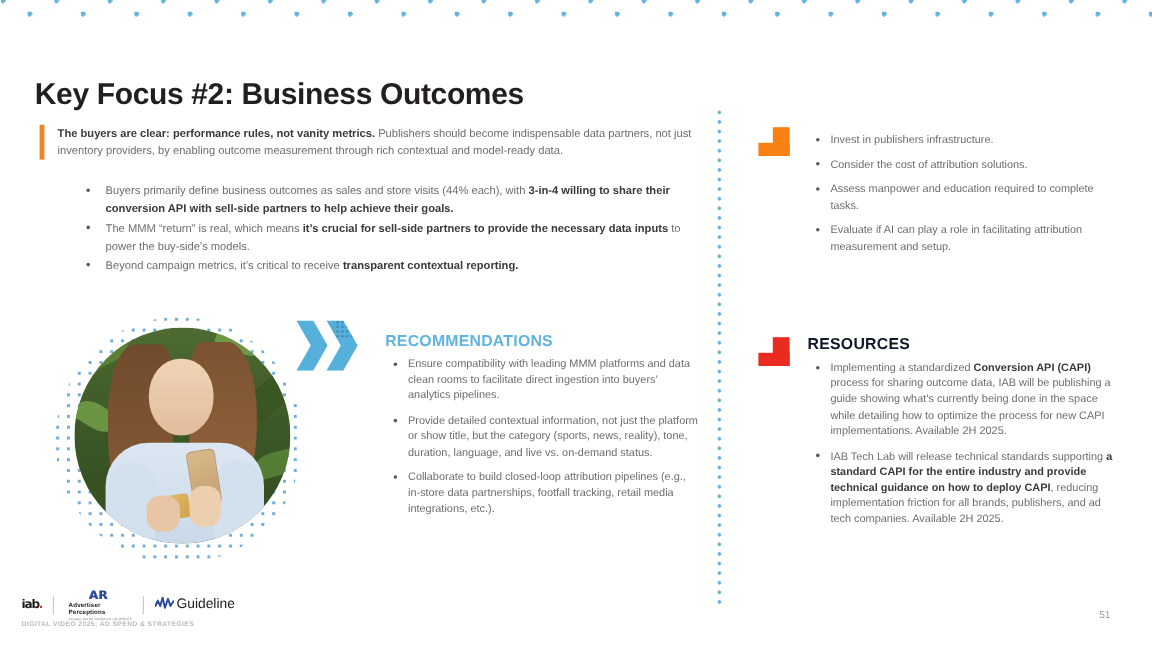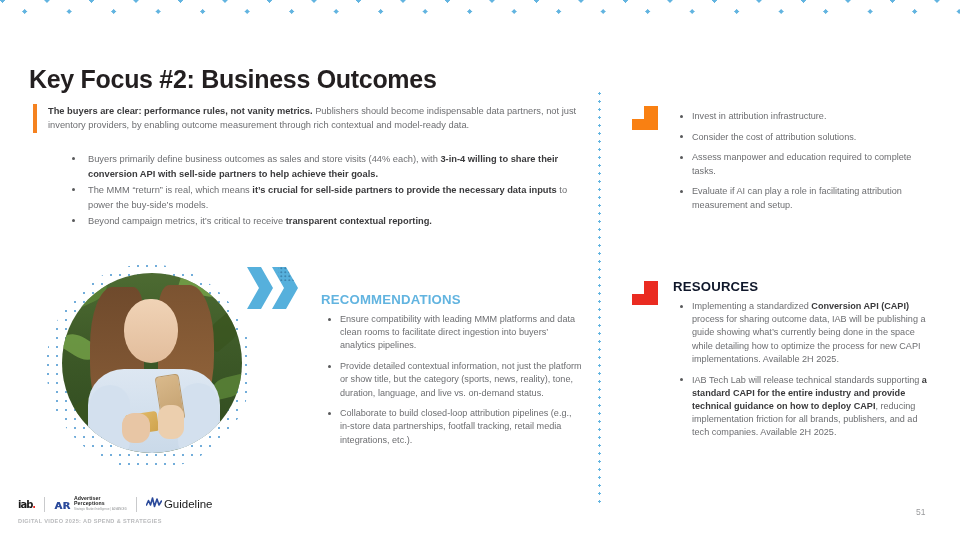--- a/index.html
+++ b/index.html
@@ -110,21 +110,21 @@
     content:"";position:absolute;left:7px;top:4.6px;
     width:3.2px;height:3.2px;border-radius:50%;background:#58595b;
   }
   .sec-bullets b{color:#3a3a3c;font-weight:bold;}
 
   
   .marker{position:absolute;width:26px;height:24px;}
   .marker .m-top{position:absolute;right:0;top:0;width:14px;height:24px;}
   .marker .m-bot{position:absolute;left:0;bottom:0;width:26px;height:11px;}
 
-  #recommendations{position:absolute;left:321px;top:292px;width:262px;}
+  #recommendations{position:absolute;left:321px;top:276px;width:262px;}
   #recommendations .sec-title{color:#62b4e0;}
   #rec-list{margin-top:6px;}
 
   #considerations{position:absolute;left:673px;top:104px;width:262px;}
   #considerations .sec-title{color:#f58220;}
   #con-marker{left:632px;top:106px;}
   #con-marker .m-top,#con-marker .m-bot{background:#f98012;}
   #con-list{margin-top:6px;}
 
   #resources{position:absolute;left:673px;top:279px;width:264px;}
@@ -133,21 +133,21 @@
   #res-marker .m-top,#res-marker .m-bot{background:#ea2b21;}
   #res-list{margin-top:6px;}
 
   
   #footer{position:absolute;left:18px;top:494px;height:40px;}
   #logo-row{display:flex;align-items:center;height:20px;}
   #iab-logo{font-size:10px;font-weight:bold;color:#1b1b1b;letter-spacing:-1px;
      font-family:"DejaVu Sans",sans-serif;}
   #iab-dot{color:#ec2a22;}
   .logo-sep{width:1px;height:15px;background:#c9cacc;margin:0 9px;}
-  #ap-logo{display:flex;align-items:center;}
+  #ap-logo{display:flex;align-items:center;flex-direction:column;}
   #ap-mark{font-size:13px;font-weight:bold;color:#2b4a9b;font-family:"DejaVu Sans",sans-serif;}
   #ap-text{margin-left:3px;line-height:5.6px;}
   #ap-t1,#ap-t2{font-size:5.2px;font-weight:bold;color:#1b1b1b;letter-spacing:.1px;}
   #ap-t3{font-size:2.6px;color:#8a8c8e;letter-spacing:.1px;}
   #gl-logo{display:flex;align-items:center;}
   #gl-mark{color:#2b4a9b;font-size:12px;margin-right:2px;}
   #gl-text{font-size:11.5px;color:#1b1b1b;font-weight:400;}
   #deck-name{margin-top:4px;font-size:5.6px;color:#b9babc;letter-spacing:.35px;
      font-weight:bold;}
   #page-number{position:absolute;left:916px;top:507px;font-size:8.5px;color:#9a9b9d;}
@@ -225,21 +225,21 @@
       <li><span>Collaborate to build closed-loop attribution pipelines (e.g., in-store data partnerships, footfall tracking, retail media integrations, etc.).</span></li>
     </ul>
 </div>
 
 <div class="marker" id="con-marker">
   <div class="m-top"></div>
     <div class="m-bot"></div>
 </div>
 <div id="considerations">
   <ul class="sec-bullets" id="con-list">
-      <li><span>Invest in attribution infrastructure.</span></li>
+      <li><span>Invest in publishers infrastructure.</span></li>
       <li><span>Consider the cost of attribution solutions.</span></li>
       <li><span>Assess manpower and education required to complete tasks.</span></li>
       <li><span>Evaluate if AI can play a role in facilitating attribution measurement and setup.</span></li>
     </ul>
 </div>
 
 <div class="marker" id="res-marker">
   <div class="m-top"></div>
     <div class="m-bot"></div>
 </div>

